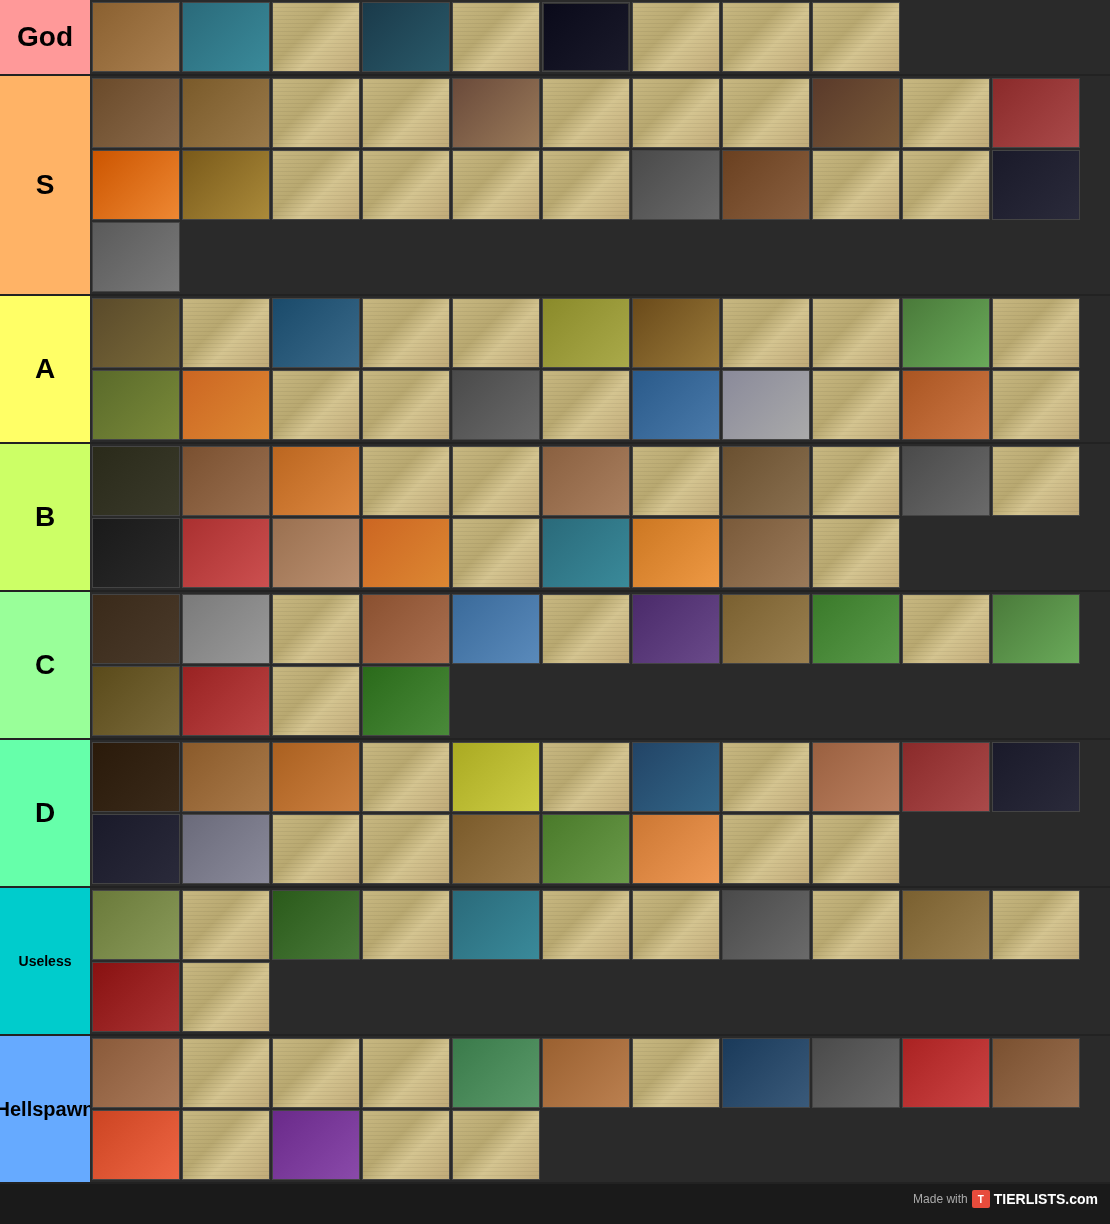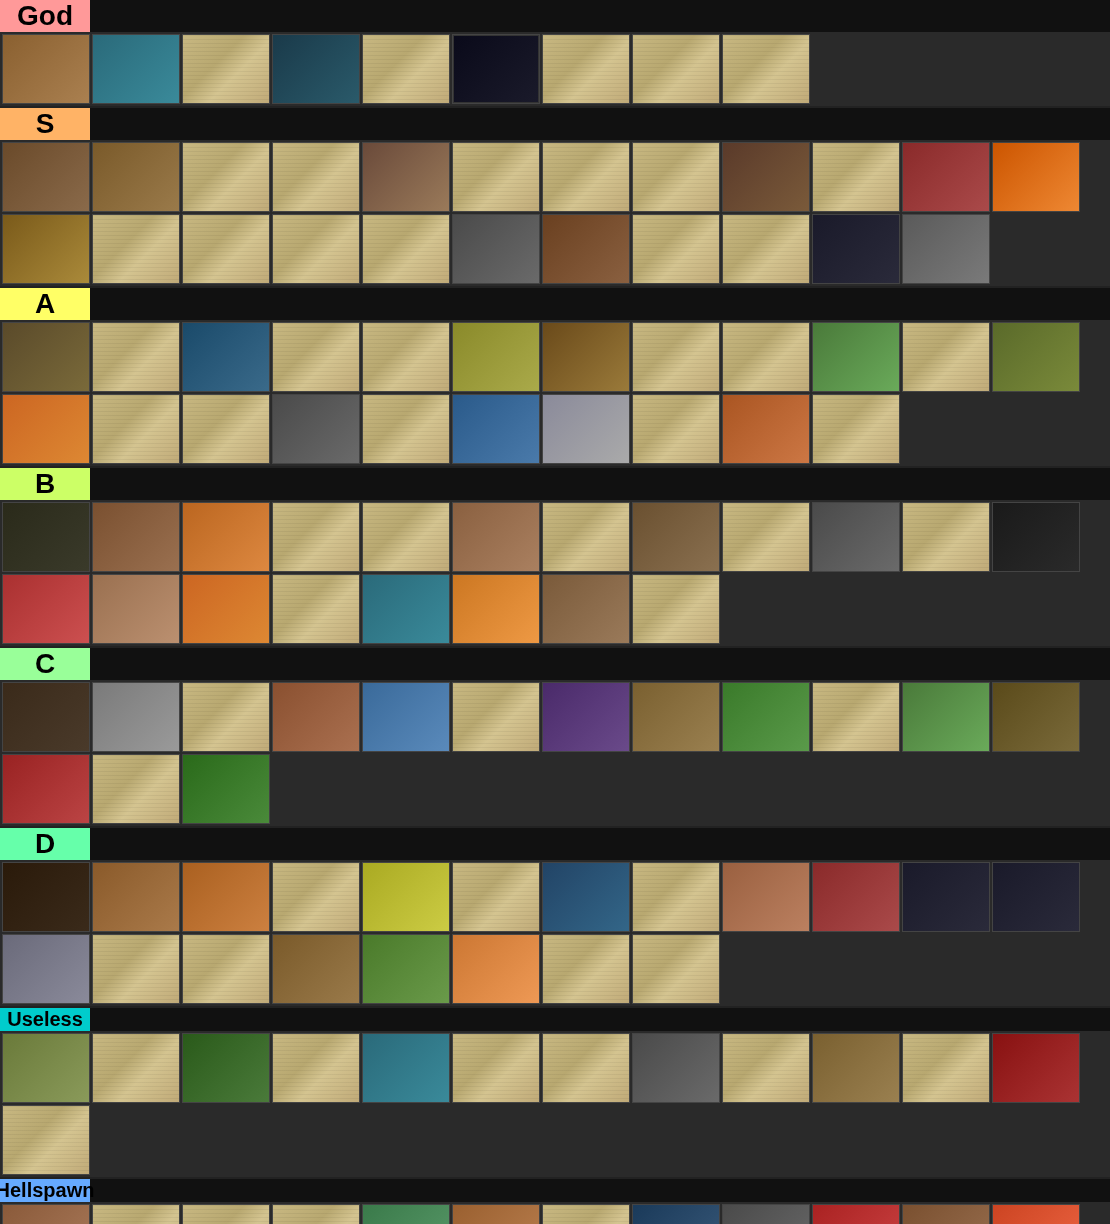--- a/index.html
+++ b/index.html
@@ -10,21 +10,20 @@
       min-height: 1224px;
     }
     .tier-list {
       width: 1110px;
       background: #111;
     }
     .tier-row {
       display: flex;
       width: 100%;
       border-bottom: 2px solid #222;
-      flex-direction: column;
     }
     .tier-label {
       min-width: 90px;
       width: 90px;
       display: flex;
       align-items: center;
       justify-content: center;
       font-size: 28px;
       font-weight: bold;
       color: #000;
@@ -508,21 +507,21 @@
       <div class="card">
           <div class="card-inner card-dossier"></div>
         </div>
       <div class="card">
           <div class="card-inner card-dossier"></div>
         </div>
     </div>
   </div>
 
   <div class="tier-row">
-    <div class="tier-label tier-useless" style="font-size:20px;">Useless</div>
+    <div class="tier-label tier-useless" style="font-size:14px;">Useless</div>
     <div class="tier-content">
 
       <div class="card">
           <div class="card-inner c-brown" style="background:linear-gradient(135deg,#6a7a3a,#8a9a5a)"></div>
         </div>
       <div class="card">
           <div class="card-inner card-dossier"></div>
         </div>
       <div class="card">
           <div class="card-inner c-bright-green" style="background:linear-gradient(135deg,#2a5a1a,#4a7a3a)"></div>
@@ -610,14 +609,21 @@
         </div>
       <div class="card">
           <div class="card-inner card-dossier"></div>
         </div>
       <div class="card">
           <div class="card-inner card-dossier"></div>
         </div>
     </div>
   </div>
 
+  <div class="footer">
+    <div class="footer-brand">
+      <span class="footer-made">Made with</span>
+      <span class="footer-icon">T</span>
+      <span class="footer-site">TIERLISTS.com</span>
+    </div>
+  </div>
 
 </div>
 
 </body></html>

